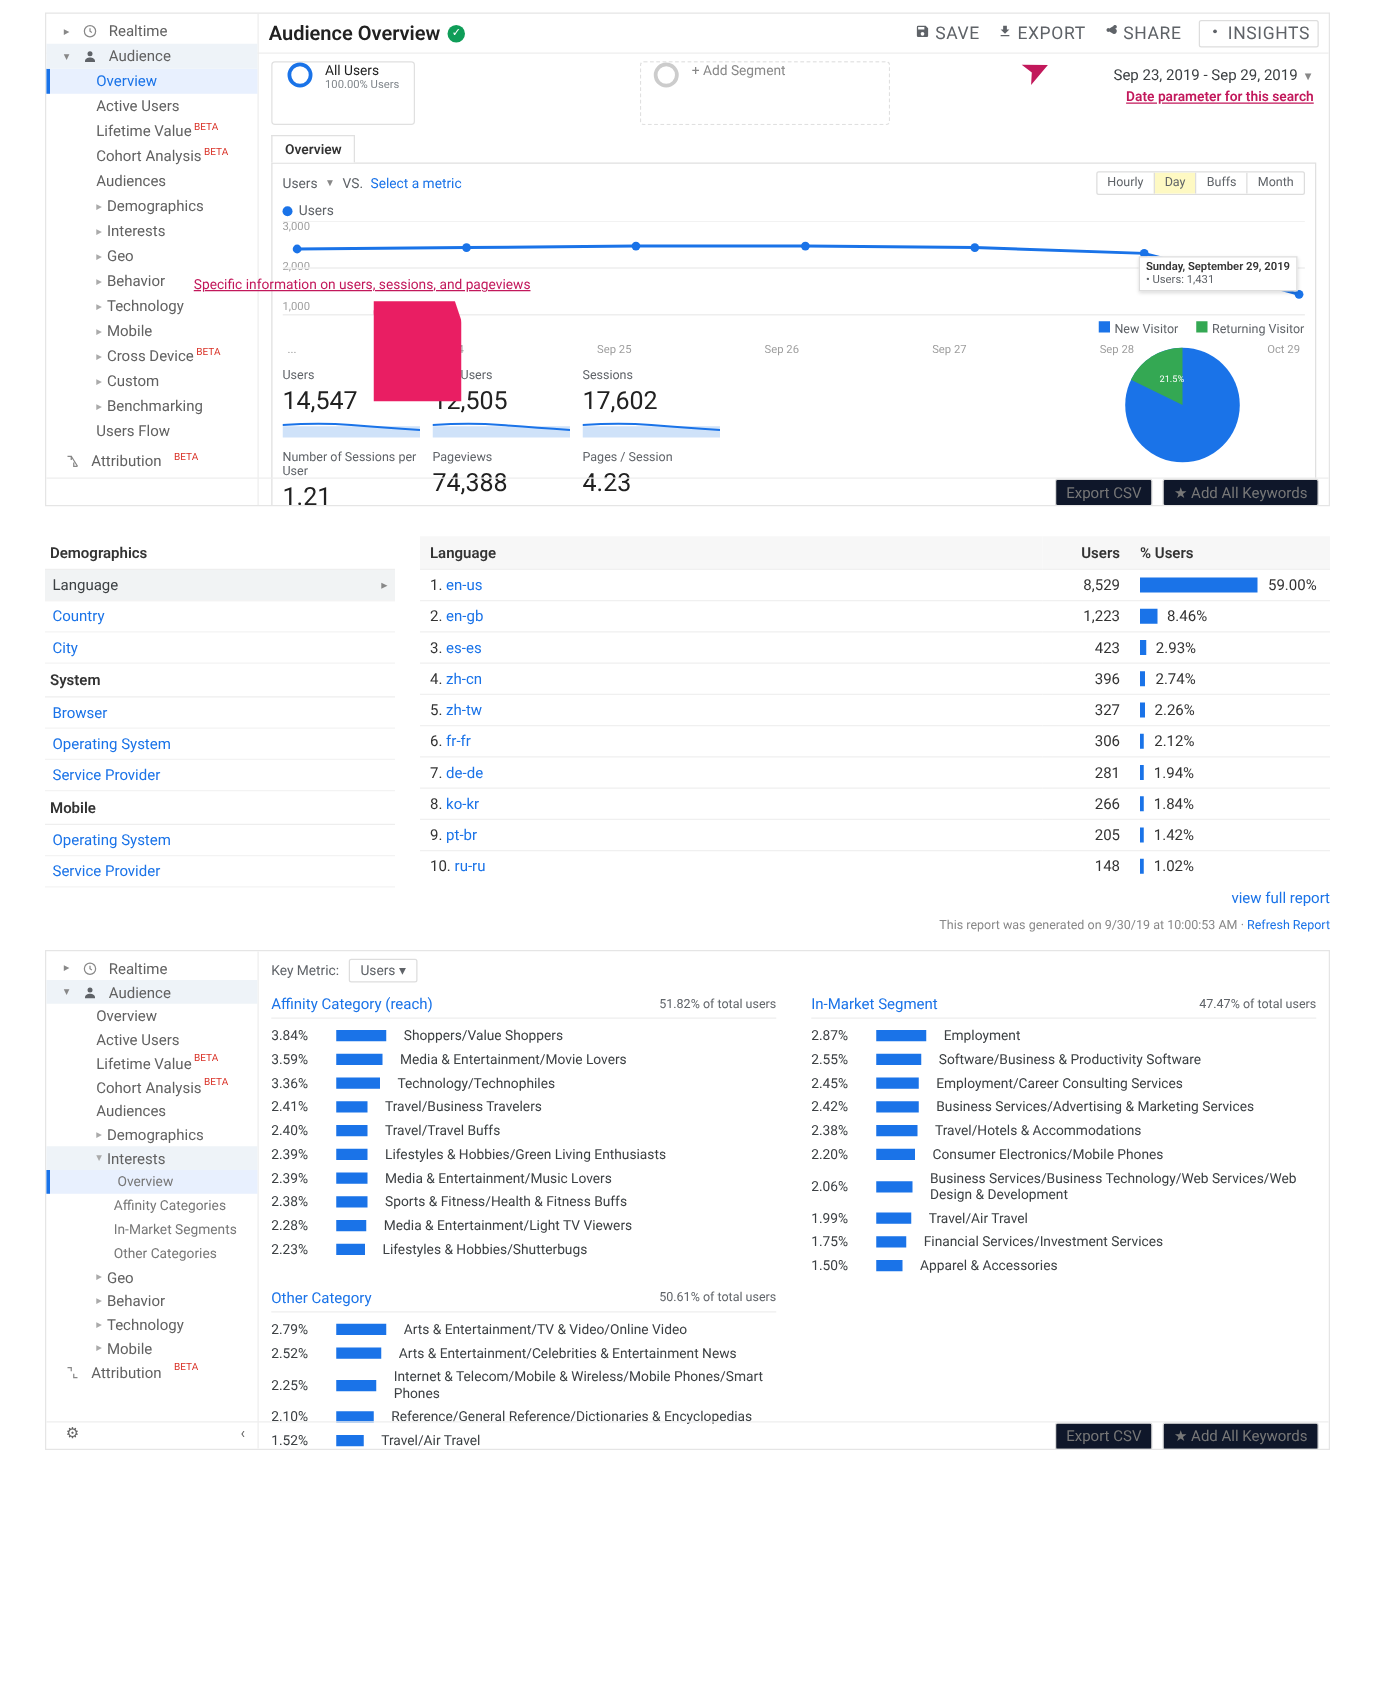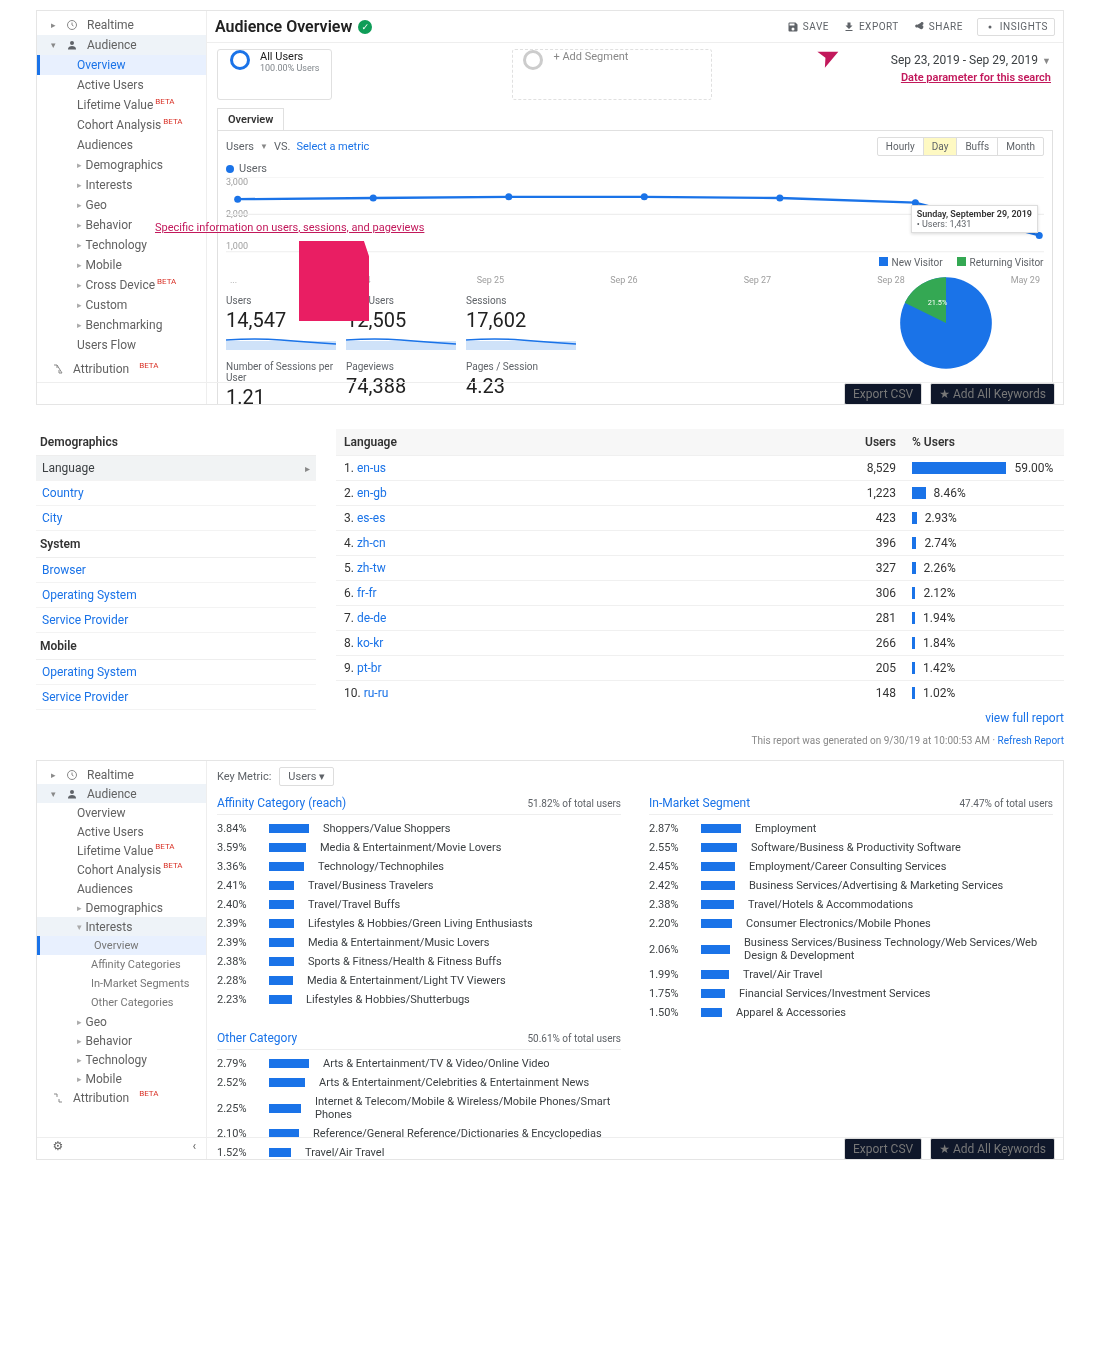--- a/index.html
+++ b/index.html
@@ -5,21 +5,21 @@
 html,body{margin:0;padding:0;font-family:Roboto,Arial,sans-serif;background:#fff;color:#333;font-size:12px}
 *{box-sizing:border-box}
 .panel{position:relative;border:1px solid #e5e5e5;width:1028px;margin:10px auto;background:#fff}
 
 .top-panel{height:395px;overflow:hidden}
 .hdr{display:flex;align-items:center;height:32px;border-bottom:1px solid #eee}
 .hdr .title-area{display:flex;align-items:center;gap:6px;margin-left:178px}
 .hdr .title{font-size:16px;font-weight:600;color:#212121}
 .hdr .check-icon{width:14px;height:14px;border-radius:50%;background:#0f9d58;display:flex;align-items:center;justify-content:center;color:#fff;font-size:9px}
 .hdr-actions{margin-left:auto;display:flex;gap:14px;padding-right:8px;align-items:center}
-.hdr-actions .act{display:flex;align-items:center;gap:4px;font-size:10px;color:#5f6368;letter-spacing:.5px;cursor:pointer}
+.hdr-actions .act{display:flex;align-items:flex-start;gap:4px;font-size:14px;color:#5f6368;letter-spacing:.5px;cursor:pointer}
 .hdr-actions .act svg{width:12px;height:12px;fill:#5f6368}
 .hdr-actions .insights{border:1px solid #ddd;border-radius:2px;padding:2px 6px}
 .sidebar{position:absolute;left:0;top:0;bottom:0;width:170px;border-right:1px solid #eee;font-size:12px;padding-top:4px}
 .sb-item{display:flex;align-items:center;height:20px;padding-left:14px;color:#616161;gap:8px;cursor:pointer;position:relative}
 .sb-item .caret{width:6px;font-size:9px;color:#888}
 .sb-item .ic{width:14px;height:14px;display:flex;align-items:center;justify-content:center}
 .sb-item.audience{background:#eef3f8}
 .sb-sub{padding-left:40px;height:20px;display:flex;align-items:center;color:#616161;font-size:12px;cursor:pointer}
 .sb-sub.active{color:#1a73e8;background:#e8f0fe;border-left:3px solid #1a73e8;padding-left:37px}
 .sb-sub .beta{color:#d93025;font-size:8px;margin-left:2px;position:relative;top:-4px}
@@ -256,21 +256,21 @@
           <div class="d">Sunday, September 29, 2019</div>
           <div class="v">• <span>Users: 1,431</span></div>
         </div>
         <div class="xlabels" id="xlabels">
             <span>...</span>
             <span>Sep 24</span>
             <span>Sep 25</span>
             <span>Sep 26</span>
             <span>Sep 27</span>
             <span>Sep 28</span>
-            <span>May 29</span>
+            <span>Oct 29</span>
           </div>
       </div>
 
       <div class="score-row" id="score-row-top">
           <div class="score">
             <div class="lbl">Users</div>
             <div class="val">14,547</div>
             <div class="spark"><svg width="110" height="16">
                 <path d="M0 14 L110 14" stroke="#cfe2f9" stroke-width="14"></path>
                 <path d="M0 6 Q30 4 55 6 T110 10" stroke="#1a73e8" stroke-width="1.5" fill="none"></path>

